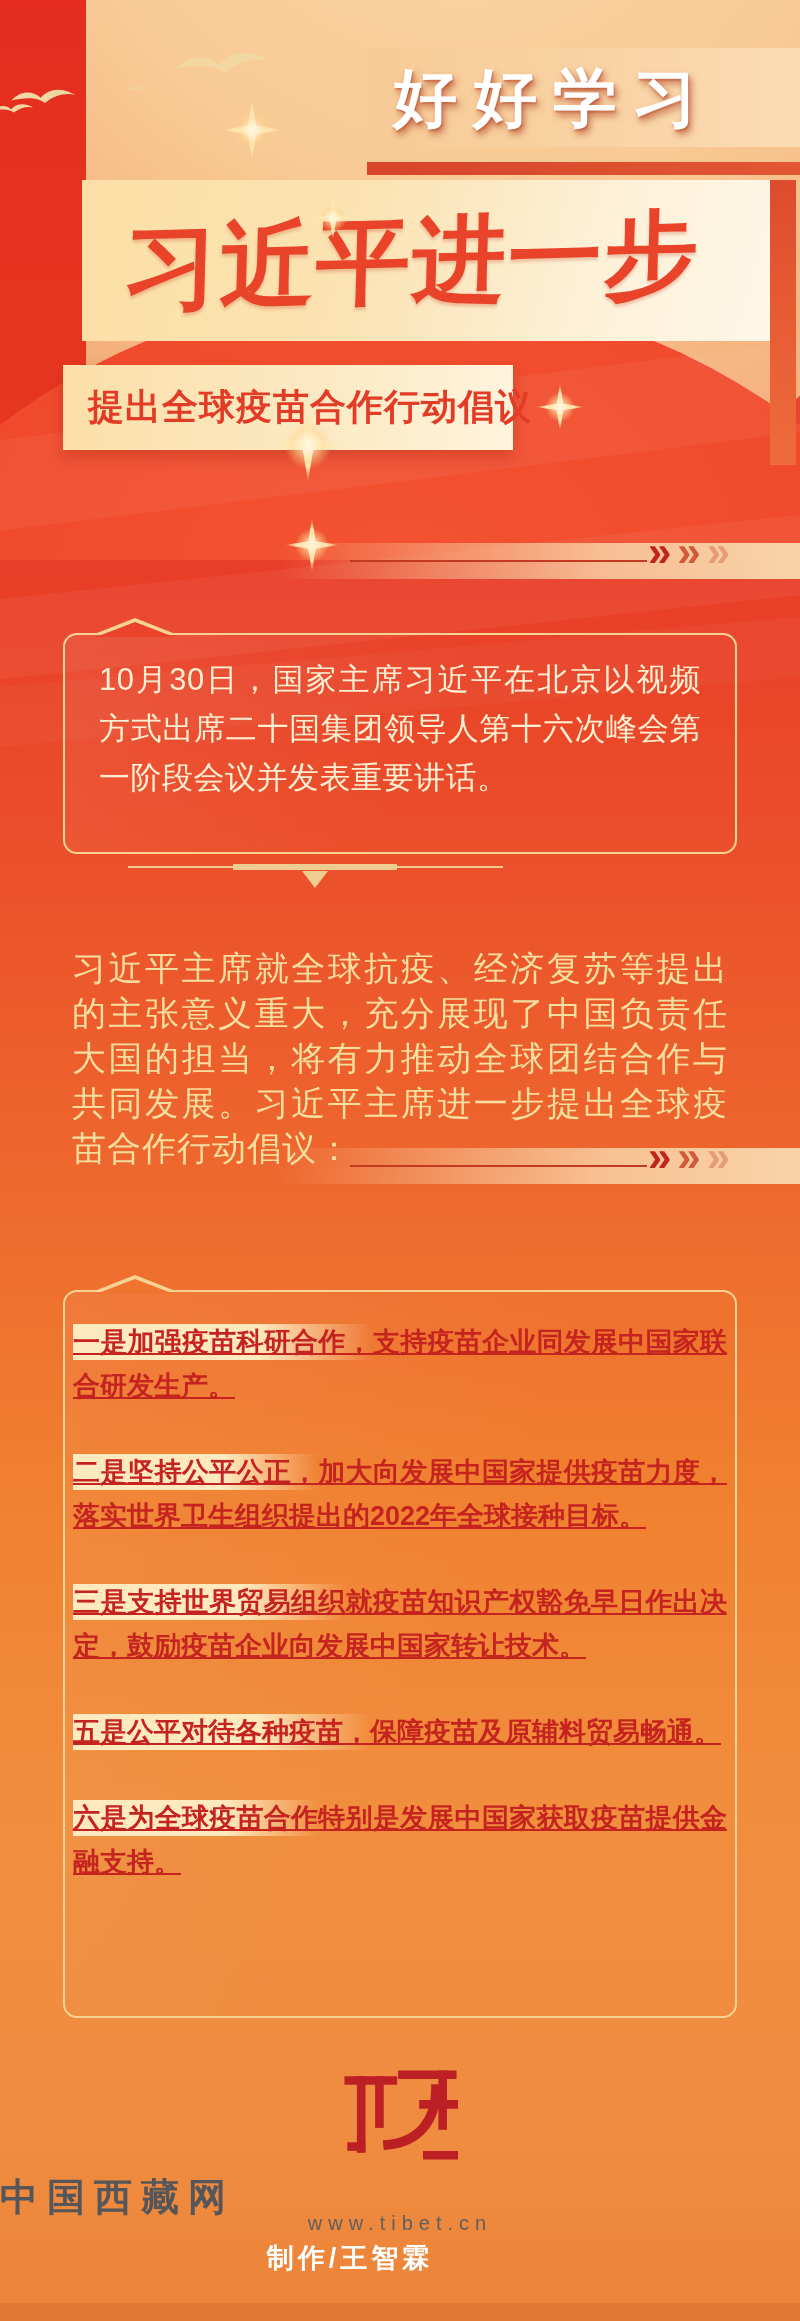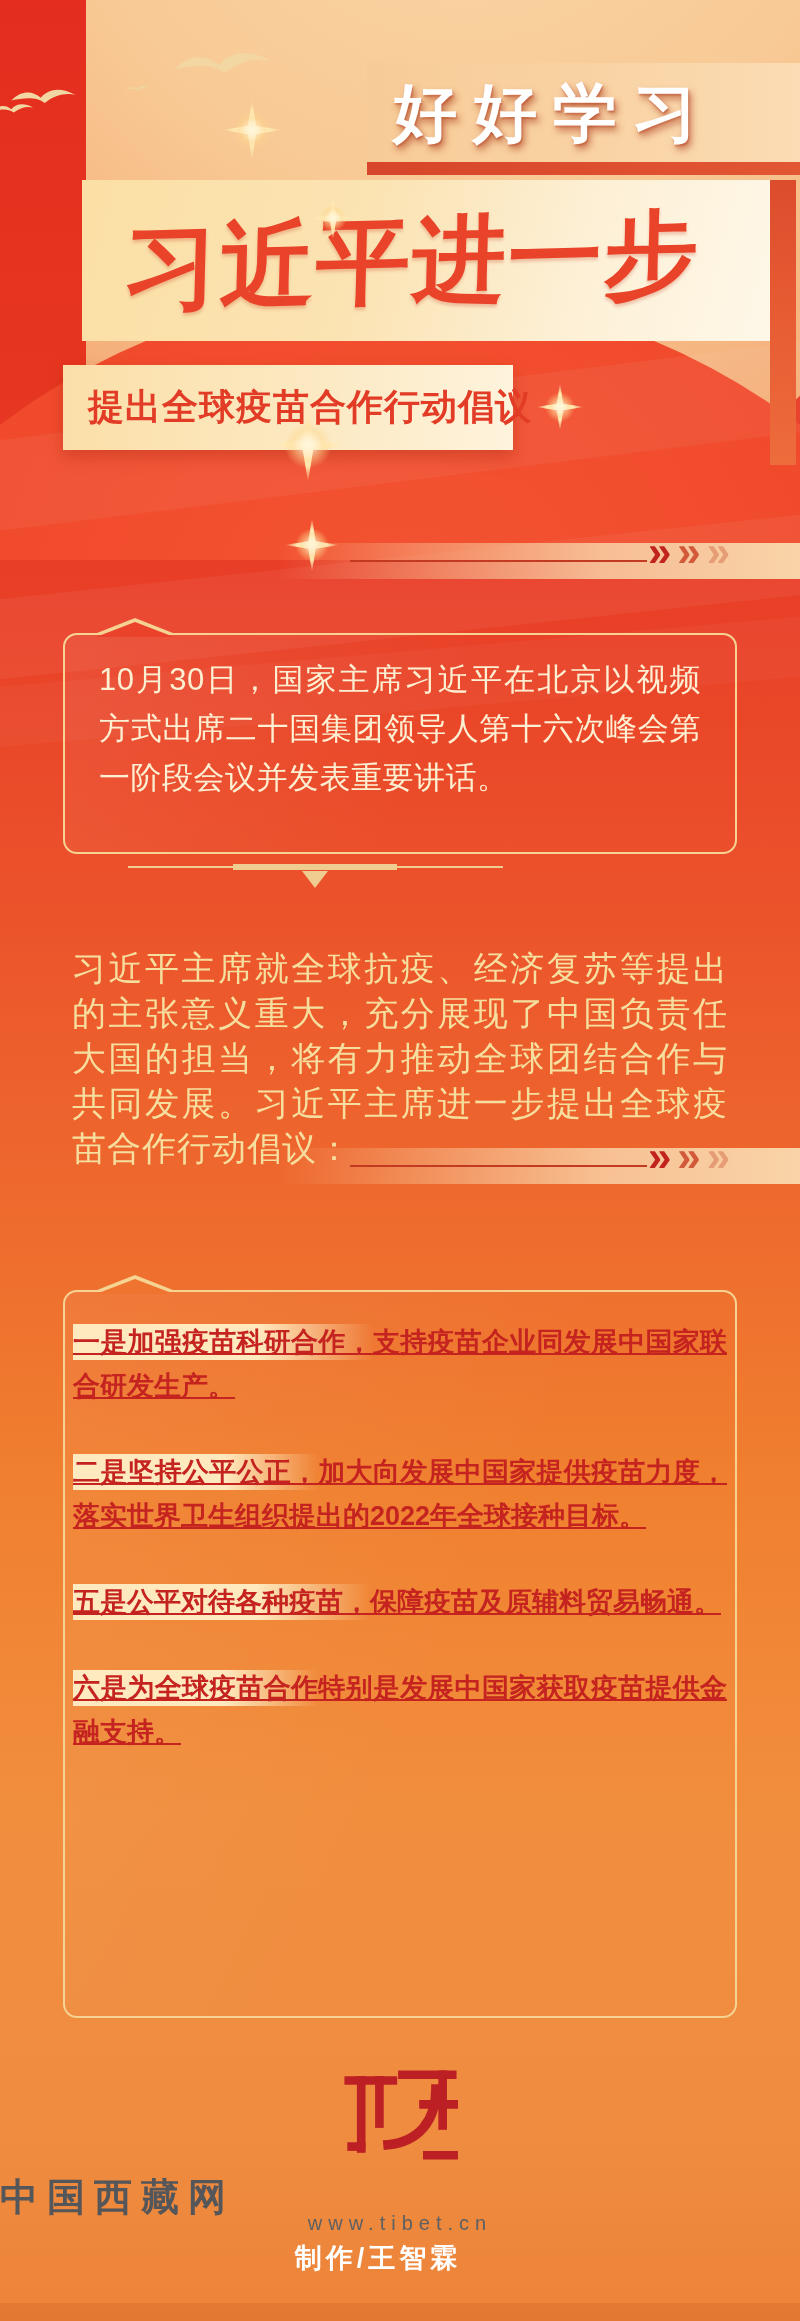--- a/index.html
+++ b/index.html
@@ -20,21 +20,21 @@
   .bird{position:absolute;}
   .bird svg{display:block;width:100%;height:auto;}
   
   .spark{position:absolute;pointer-events:none;}
   .spark::after{content:"";position:absolute;inset:18%;border-radius:50%;
     background:radial-gradient(circle,rgba(255,248,220,0.95) 0%,rgba(255,214,140,0.45) 45%,rgba(255,200,120,0) 70%);}
   .spark::before{content:"";position:absolute;inset:0;
     background:radial-gradient(circle,#FFFDF2 0%,#FFE9B2 40%,rgba(255,220,150,0.0) 72%);
     clip-path:polygon(50% 0%,57% 43%,100% 50%,57% 57%,50% 100%,43% 57%,0% 50%,43% 43%);}
   
-  .tag-box{position:absolute;left:367px;top:63px;width:433px;height:99px;
+  .tag-box{position:absolute;left:367px;top:48px;width:433px;height:99px;
     background:linear-gradient(90deg,#F7CB97 0%,#F9D3A4 55%,#FBDCB4 100%);
     display:flex;align-items:center;padding-left:26px;box-sizing:border-box;text-align:center;}
   .tag-box .txt{font-size:64px;font-weight:900;color:#FFFFFF;letter-spacing:16px;line-height:1;
     text-shadow:3px 5px 7px rgba(168,52,22,0.6),1px 2px 2px rgba(190,70,35,0.5);}
   .tag-edge{position:absolute;left:367px;top:162px;width:433px;height:13px;
     background:linear-gradient(90deg,#D7452A,#E25633);}
   .title-side{position:absolute;left:770px;top:180px;width:26px;height:285px;
     background:linear-gradient(180deg,#DC4C2D 0%,#E75B33 45%,#ED6C3C 100%);}
   .title-box{position:absolute;left:82px;top:180px;width:688px;height:161px;
     background:linear-gradient(105deg,#FBDFA5 0%,#FBE3B2 40%,#FDF0D6 72%,#FEF7E8 100%);
@@ -80,21 +80,21 @@
     letter-spacing:0;margin-bottom:42px;text-align:justify;text-justify:inter-character;text-decoration:underline;}
   .initiative .hl{background:linear-gradient(90deg,#FFE9BE 0%,#FFE9BE 62%,rgba(255,233,190,0) 100%);
     padding:3px 0;}
   
   .logo-mark{position:absolute;left:343px;top:2068px;width:115px;height:98px;}
   .site-name{position:absolute;left:0;top:2172px;width:674px;text-align:left;
     font-size:38px;font-weight:bold;color:#54565A;letter-spacing:9px;}
   .site-url{position:absolute;left:0;top:2212px;width:800px;text-align:center;
     font-size:20px;color:#5E6063;letter-spacing:6px;}
   .credit{position:absolute;left:0;top:2240px;width:700px;text-align:center;
-    font-size:27px;font-weight:bold;color:#FFFFFF;letter-spacing:4px;padding-left:28px;}
+    font-size:27px;font-weight:bold;color:#FFFFFF;letter-spacing:4px;}
   .bottom-shade{position:absolute;left:0;bottom:0;width:800px;height:18px;background:rgba(205,95,35,0.28);}
 </style>
 </head>
 <body>
 
 <div class="poster">
 
   <div class="top-clip">
     <div class="sun-peach"></div>
     <div class="left-band"></div>
@@ -177,20 +177,21 @@
   </div>
 
   <div class="panel panel-list">
     <div class="notch">
         <div class="outer"></div>
         <div class="inner"></div>
       </div>
     <div class="body">
       <div class="initiative"><span class="hl">一是加强疫苗科研合作，</span><span>支持疫苗企业同发展中国家联合研发生产。</span></div>
       <div class="initiative"><span class="hl">二是坚持公平公正，</span><span>加大向发展中国家提供疫苗力度，落实世界卫生组织提出的2022年全球接种目标。</span></div>
+      <div class="initiative"><span class="hl">三是支持世界贸易组织</span><span>就疫苗知识产权豁免早日作出决定，鼓励疫苗企业向发展中国家转让技术。</span></div>
       <div class="initiative"><span class="hl">五是公平对待各种疫苗，</span><span>保障疫苗及原辅料贸易畅通。</span></div>
       <div class="initiative"><span class="hl">六是为全球疫苗合作</span><span>特别是发展中国家获取疫苗提供金融支持。</span></div>
     </div>
   </div>
 
   <div class="logo-mark">
     <svg viewBox="0 0 120 100" fill="none" stroke="#BC1F24" stroke-width="9" stroke-linecap="square">
       <path d="M6 13 H52"></path>
       <path d="M19 13 V84"></path>
       <path d="M19 82 H9"></path>

